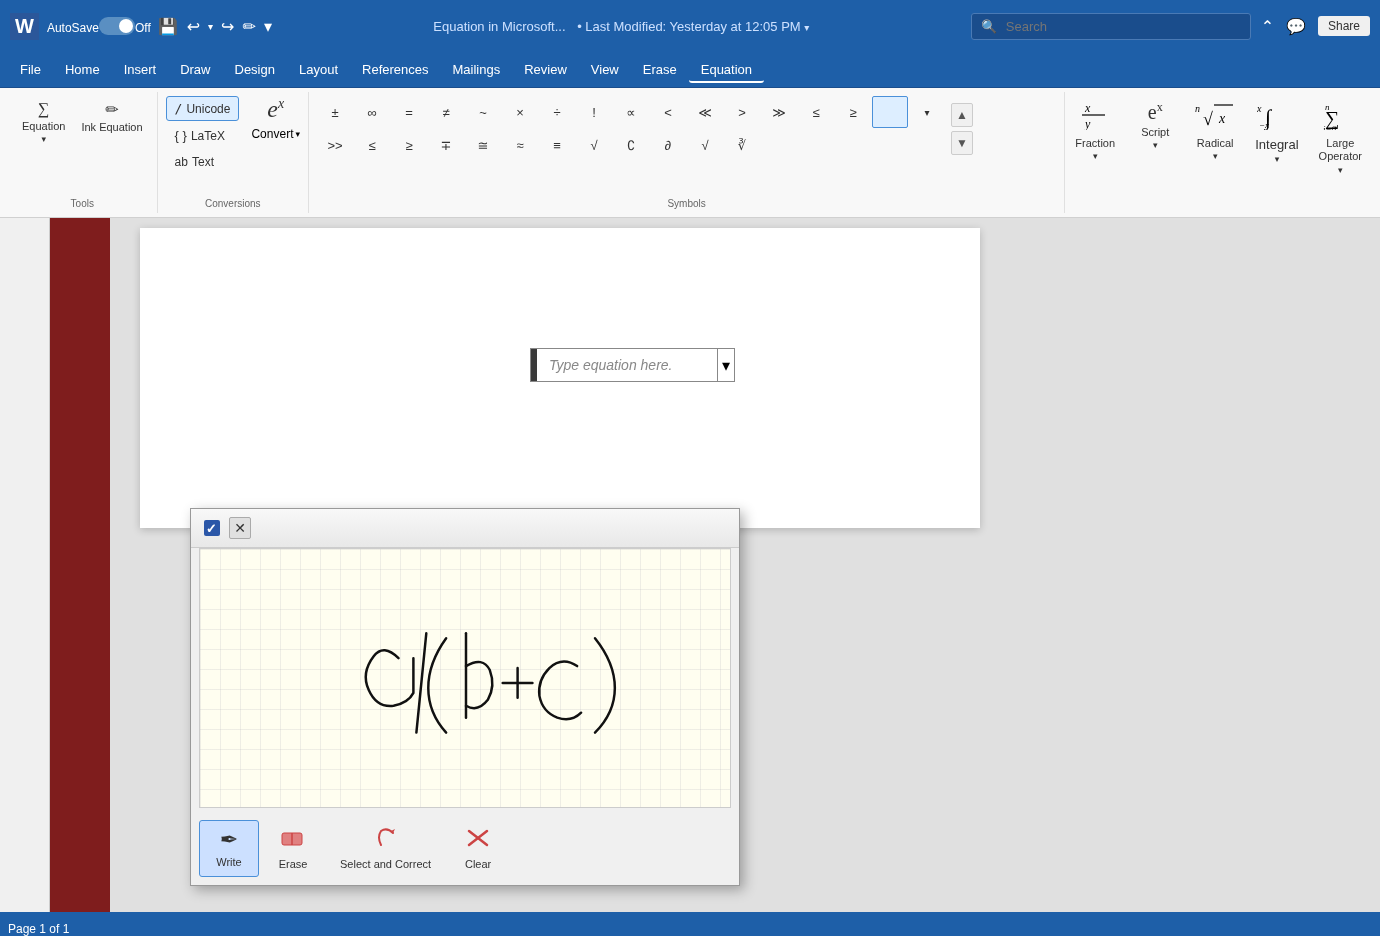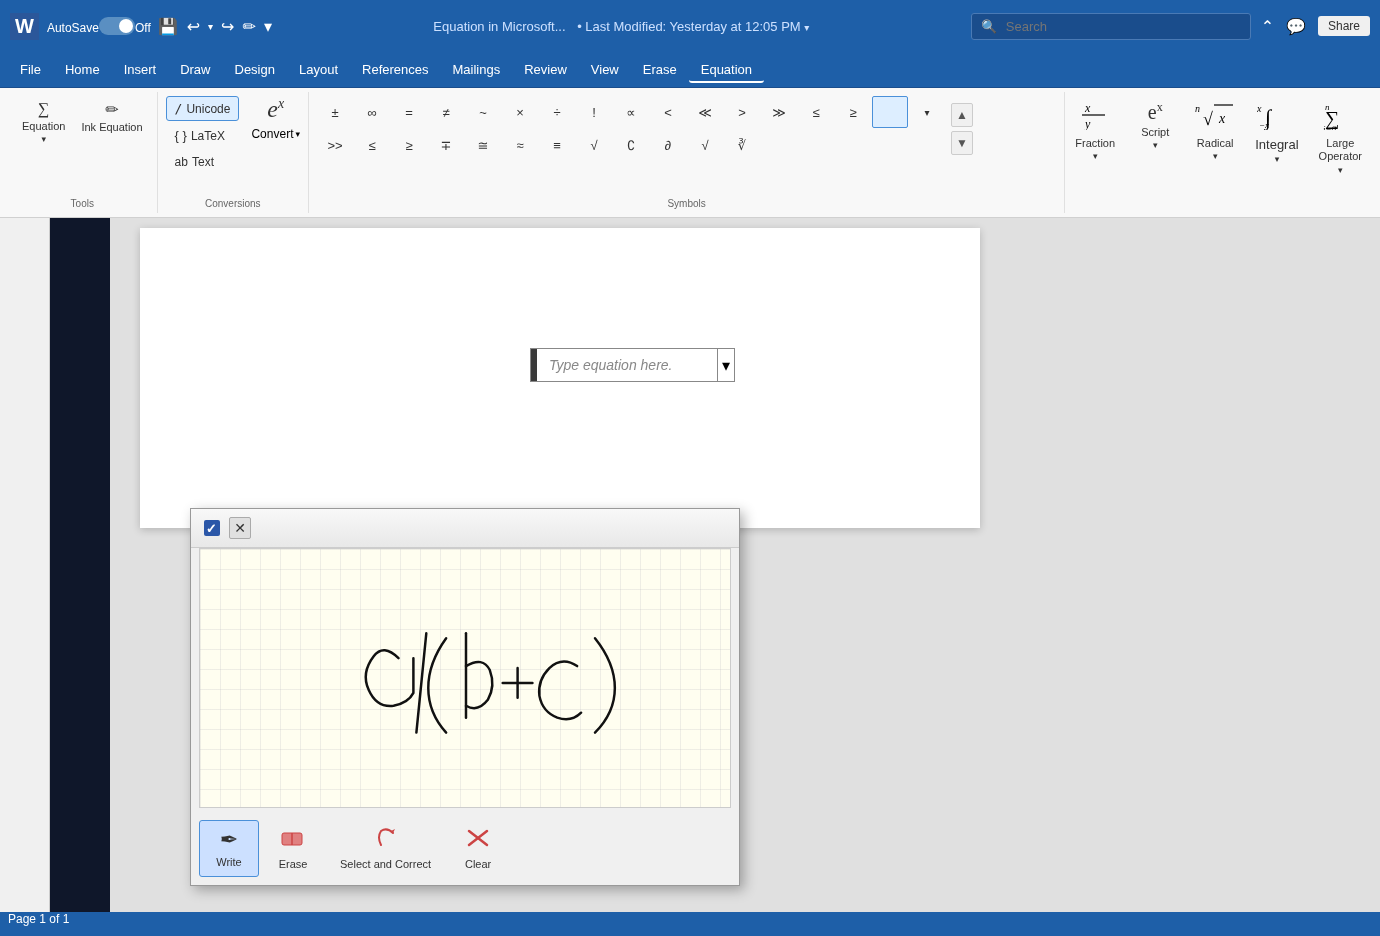--- a/index.html
+++ b/index.html
@@ -58,21 +58,21 @@
     .conv-btns-col { display: flex; flex-direction: column; gap: 2px; }
 
     
     .symbols-area { display: flex; flex-direction: column; }
     .symbols-grid { display: grid; grid-template-columns: repeat(17, 36px); gap: 1px; }
     .sym-btn { width: 36px; height: 32px; display: flex; align-items: center; justify-content: center; cursor: pointer; border: 1px solid transparent; border-radius: 2px; font-size: 13px; color: #333; background: #f8f8f8; }
     .struct-btn { display: flex; flex-direction: column; align-items: center; gap: 2px; cursor: pointer; padding: 4px 10px; border-radius: 3px; font-size: 11px; color: #333; min-width: 60px; }
 
     
     .scroll-arrow { padding: 4px; cursor: pointer; color: #555; font-size: 12px; margin-left: 2px; border: 1px solid #ccc; border-radius: 2px; background: #f0f0f0; }
-    .doc-area { flex: 1; background: #0f172a; position: relative; }
+    .doc-area { flex: 1; background: #7f1d1d; position: relative; }
 
     
     .equation-placeholder { position: absolute; top: 140px; left: 560px; }
     .eq-box { display: flex; align-items: stretch; border: 1px solid #888; background: white; }
     .eq-left-accent { width: 6px; background: #3a3a3a; }
     .eq-content { padding: 8px 12px; font-size: 14px; color: #888; font-style: italic; min-width: 180px; }
     .eq-dropdown { padding: 4px; border-left: 1px solid #888; display: flex; align-items: center; cursor: pointer; }
 
     
     .dialog-overlay { position: absolute; top: 0; left: 0; right: 0; bottom: 0; }
@@ -92,21 +92,21 @@
 
     
     .dialog-toolbar { display: flex; gap: 4px; padding: 4px 8px 8px 8px; }
     .tool-action-btn { display: flex; flex-direction: column; align-items: center; gap: 3px; padding: 6px 12px; border-radius: 3px; cursor: pointer; font-size: 11px; color: #333; border: 1px solid transparent; min-width: 60px; }
     .tool-action-btn.active { background: #cce0ff; border: 1px solid #4a90d9; }
 
     
     .below-ribbon { display: flex; flex: 1; position: relative; }
 
     
-    .status-bar { position: absolute; bottom: 0; left: 0; right: 0; height: 24px; background: #1e5fa8; display: flex; align-items: flex-start; padding: 0 8px; }
+    .status-bar { position: absolute; bottom: 0; left: 0; right: 0; height: 24px; background: #1e5fa8; display: flex; align-items: flex-end; padding: 0 8px; }
   </style>
 </head>
 <body>
 
 <div class="title-bar">
   <div class="title-bar-left">
     <span style="font-size:20px; font-weight:bold; background:#2b579a; padding:2px 5px; color:white;">W</span>
     <div class="autosave-area">
       <span style="font-size:12px;">AutoSave</span>
       <div class="toggle-switch">

